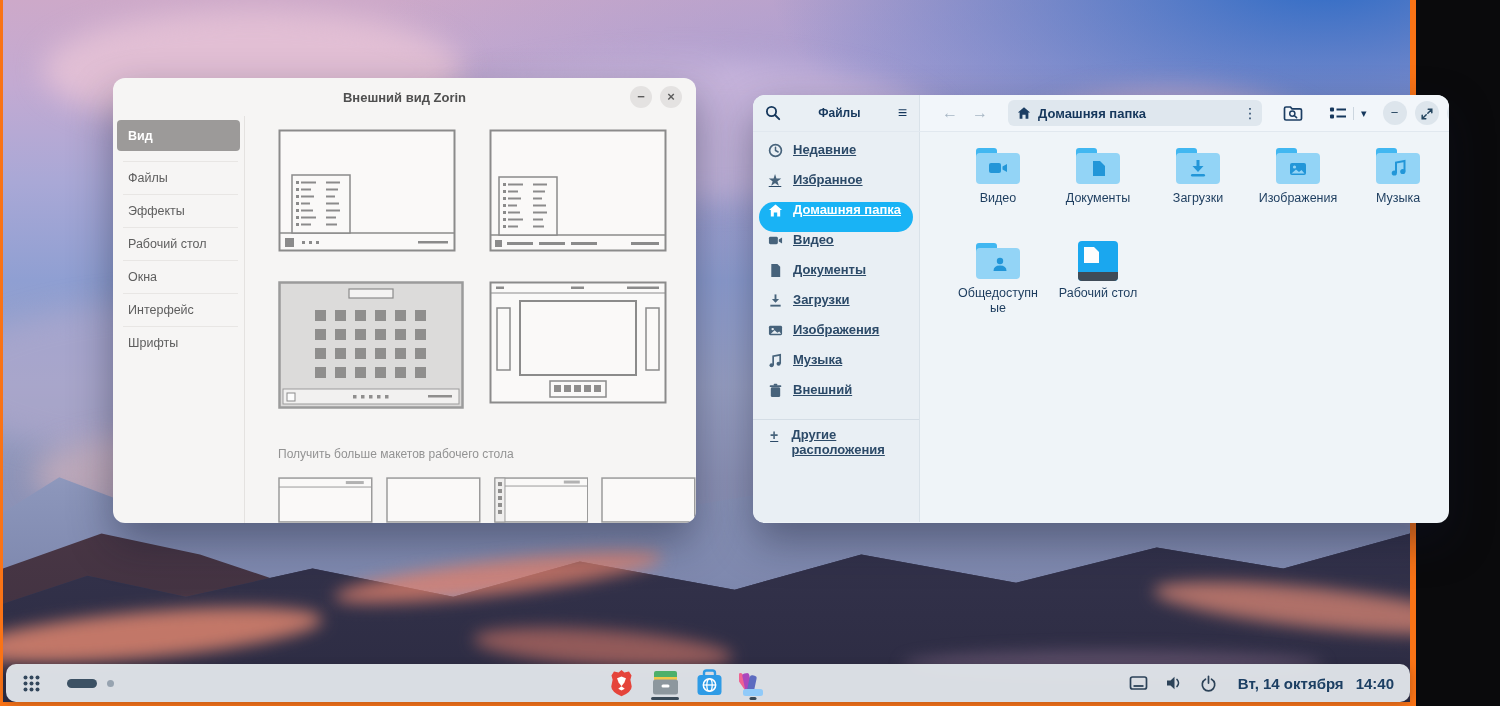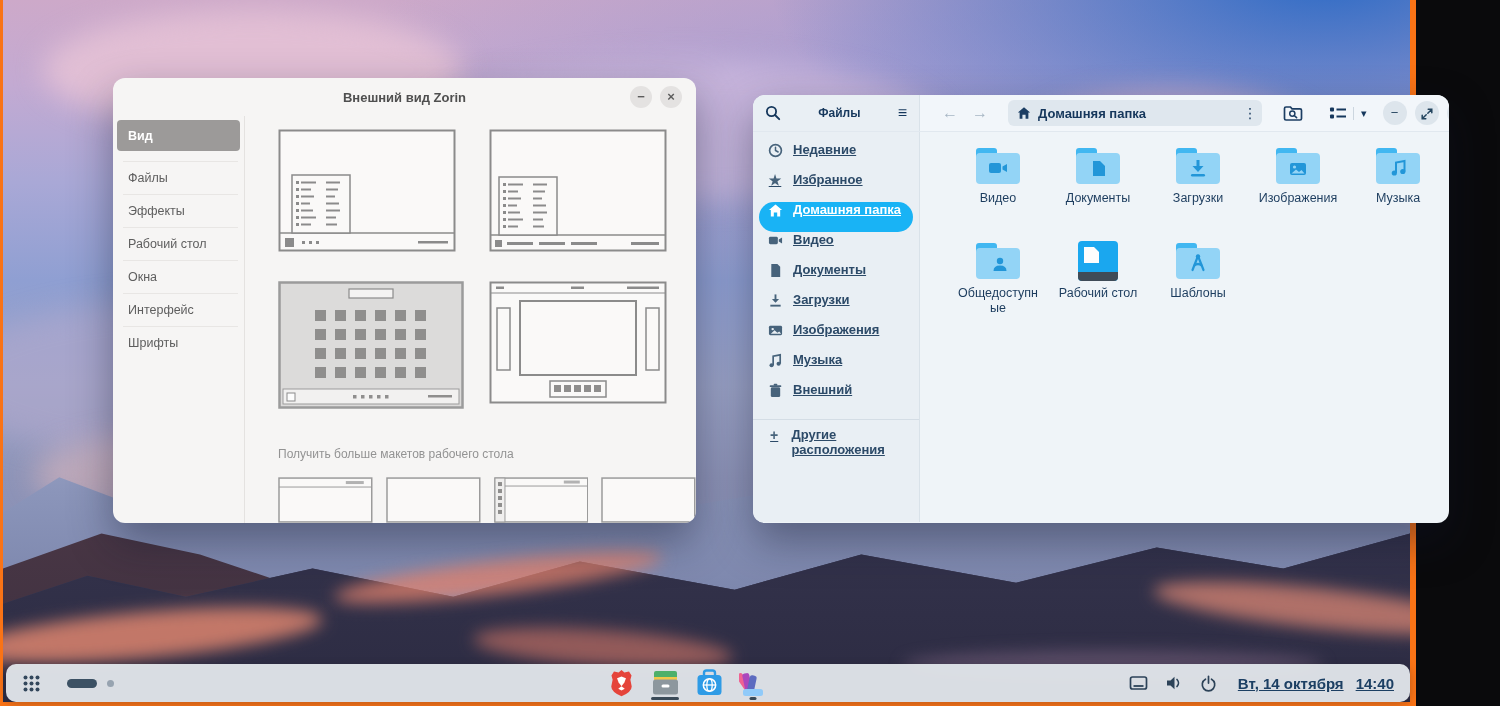--- a/index.html
+++ b/index.html
@@ -102,21 +102,21 @@
   .taskbar { position:absolute; left:6px; right:6px; top:664px; height:38px; border-radius:10px;
              background:rgba(223,227,232,.97); display:flex; align-items:center; padding:0 16px;
              box-shadow:0 2px 8px rgba(20,25,40,.25); }
   .ws-pill { width:30px; height:9px; border-radius:5px; background:#3c5164; margin-left:26px; }
   .ws-dot { width:7px; height:7px; border-radius:50%; background:#97a3b0; margin-left:10px; }
   .tb-apps { position:absolute; left:600px; top:0; height:38px; display:flex; align-items:center; gap:14px; }
   .tb-app { position:relative; width:30px; height:34px; display:flex; align-items:center; justify-content:center; }
   .ind { position:absolute; bottom:0; left:50%; transform:translateX(-50%); height:3px; border-radius:2px; background:#3a4a58; }
   .ind.wide { width:28px; } .ind.dot { width:7px; }
   .tb-right { margin-left:auto; display:flex; align-items:center; gap:17px; }
-  .clock { display:flex; gap:12px; font-size:15px; font-weight:700; color:#1c3f63; margin-left:4px;text-decoration:underline; }
+  .clock { display:flex; gap:12px; font-size:15px; font-weight:700; color:#1c3f63; margin-left:4px; }
 </style>
 </head>
 <body>
 
 <div class="screen">
 
   <div class="wallpaper">
     <div class="cloud c1"></div>
     <div class="cloud c2"></div>
     <div class="cloud c3"></div>
@@ -542,33 +542,20 @@
 
           <div class="folder-item">
             <svg width="48" height="40" viewBox="0 0 48 40">
               <rect x="4" y="0" width="40" height="40" rx="4" fill="#1aa7ef"></rect>
               <path d="M10 6 L20 6 L25 11 L25 22 L10 22 Z" fill="#fdfdfd"></path>
               <path d="M4 31 L44 31 L44 36 Q44 40 40 40 L8 40 Q4 40 4 36 Z" fill="#3f4b57"></path>
             </svg>
             <span class="flabel">Рабочий стол</span>
           </div>
 
-          <div class="folder-item">
-            <svg width="48" height="40" viewBox="0 0 48 40">
-              <rect x="2" y="2" width="21" height="12" rx="3" fill="#41b7f1"></rect>
-                <rect x="2" y="7" width="44" height="31" rx="4" fill="#93d4f6"></rect>
-              <g stroke="#2296d8" stroke-width="2.2" fill="none" stroke-linecap="round">
-                  <path d="M24 15 L18.5 29"></path>
-                  <path d="M24 15 L29.5 29"></path>
-                  <path d="M20.3 24.5 Q24 21.5 27.7 24.5"></path>
-                </g>
-              <circle cx="24" cy="15.5" r="2.2" fill="#2296d8"></circle>
-            </svg>
-            <span class="flabel">Шаблоны</span>
-          </div>
         </div>
       </div>
     </div>
   </section>
 
   <footer class="taskbar">
     <span class="icon-btn">
       <svg width="19" height="19" viewBox="0 0 19 19">
           <g fill="#33475c">
             <circle cx="3.5" cy="3.5" r="2"></circle>

